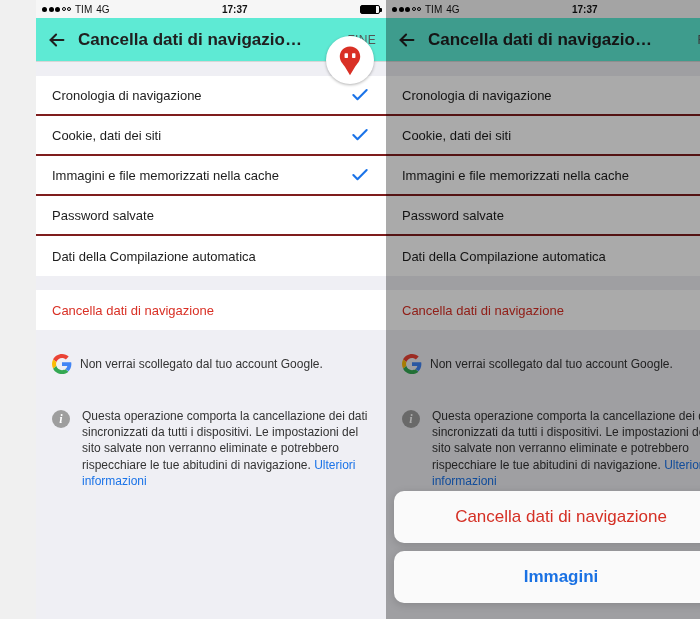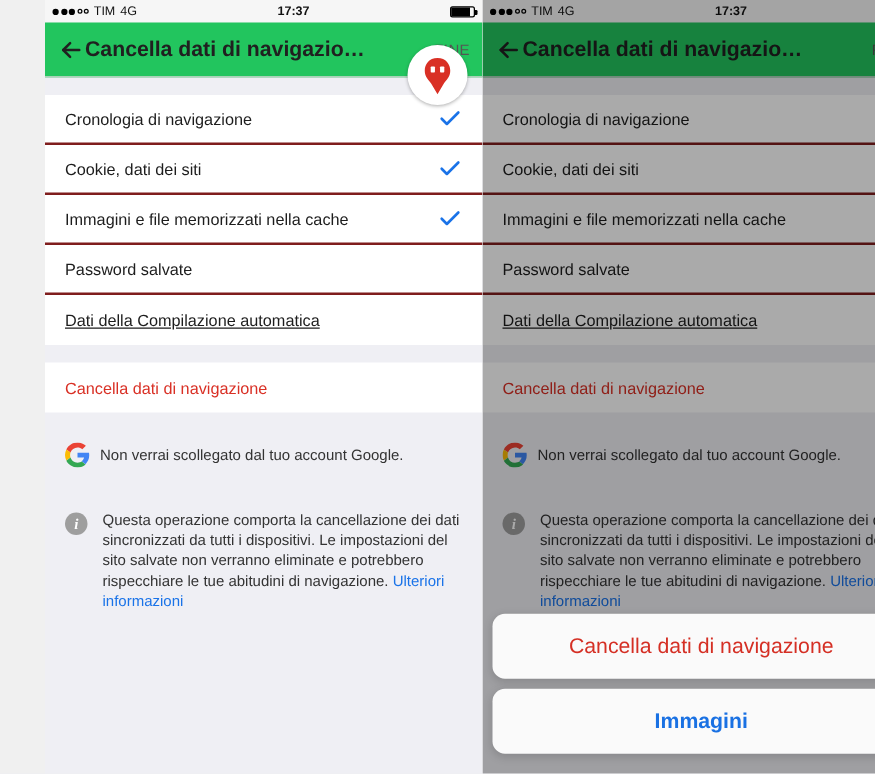--- a/index.html
+++ b/index.html
@@ -14,29 +14,29 @@
   .sb-left { display:flex; align-items:center; gap:4px; }
   .sb-dots { display:flex; gap:1.5px; align-items:center; }
   .sb-dots span { width:5px; height:5px; border-radius:50%; background:#000; display:inline-block; }
   .sb-dots span.hollow { background:transparent; border:1px solid #000; width:4px; height:4px; }
   .sb-right { display:flex; align-items:center; gap:4px; }
   .battery { width:20px; height:9px; border:1px solid #000; border-radius:2px; position:relative; }
   .battery:after { content:''; position:absolute; right:-3px; top:2px; width:2px; height:4px; background:#000; border-radius:0 1px 1px 0;}
   .battery-fill { position:absolute; left:0; top:0; bottom:0; width:82%; background:#000; }
 
   
-  .navhead { height: 44px; background:#22c55e; display:flex; align-items:center; padding: 0 10px; border-bottom:1px solid #d6d6d6; }
+  .navhead { height: 44px; background:#5eead4; display:flex; align-items:center; padding: 0 10px; border-bottom:1px solid #d6d6d6; gap:10px;}
   .back-arrow svg { width:22px; height:22px; display:block; }
   .navtitle { font-size:17px; font-weight:600; color:#202020; flex:1; white-space:nowrap; overflow:hidden; text-overflow:ellipsis;}
   .done-btn { font-size:12px; font-weight:500; color:#555; letter-spacing:0.3px;}
 
   
   .list { margin-top:14px; background:#fff; }
   .row { height:40px; display:flex; align-items:center; padding:0 16px; font-size:13px; color:#1d1d1d; border-bottom:2px solid #7f1d1d; justify-content:space-between;}
-  .row:last-child { border-bottom:none;text-decoration:underline; }
+  .row:last-child { border-bottom:none; }
   .check svg { width:20px; height:20px; display:block;}
   .list2 { margin-top:14px; background:#fff; }
   .danger-row { height:40px; display:flex; align-items:center; padding:0 16px; font-size:13px; color:#d93025; font-weight:500;}
 
   .info-block { margin-top:14px; padding: 10px 16px; display:flex; gap:8px; align-items:center;}
   .glogo { width:20px; height:20px; flex:none; }
   .info-text { font-size:12px; color:#333; line-height:1.35;}
   .info-text a { color:#1a73e8; text-decoration:none; }
 
   .info-block2 { margin-top:18px; padding: 6px 16px; display:flex; gap:12px; align-items:flex-start;}

